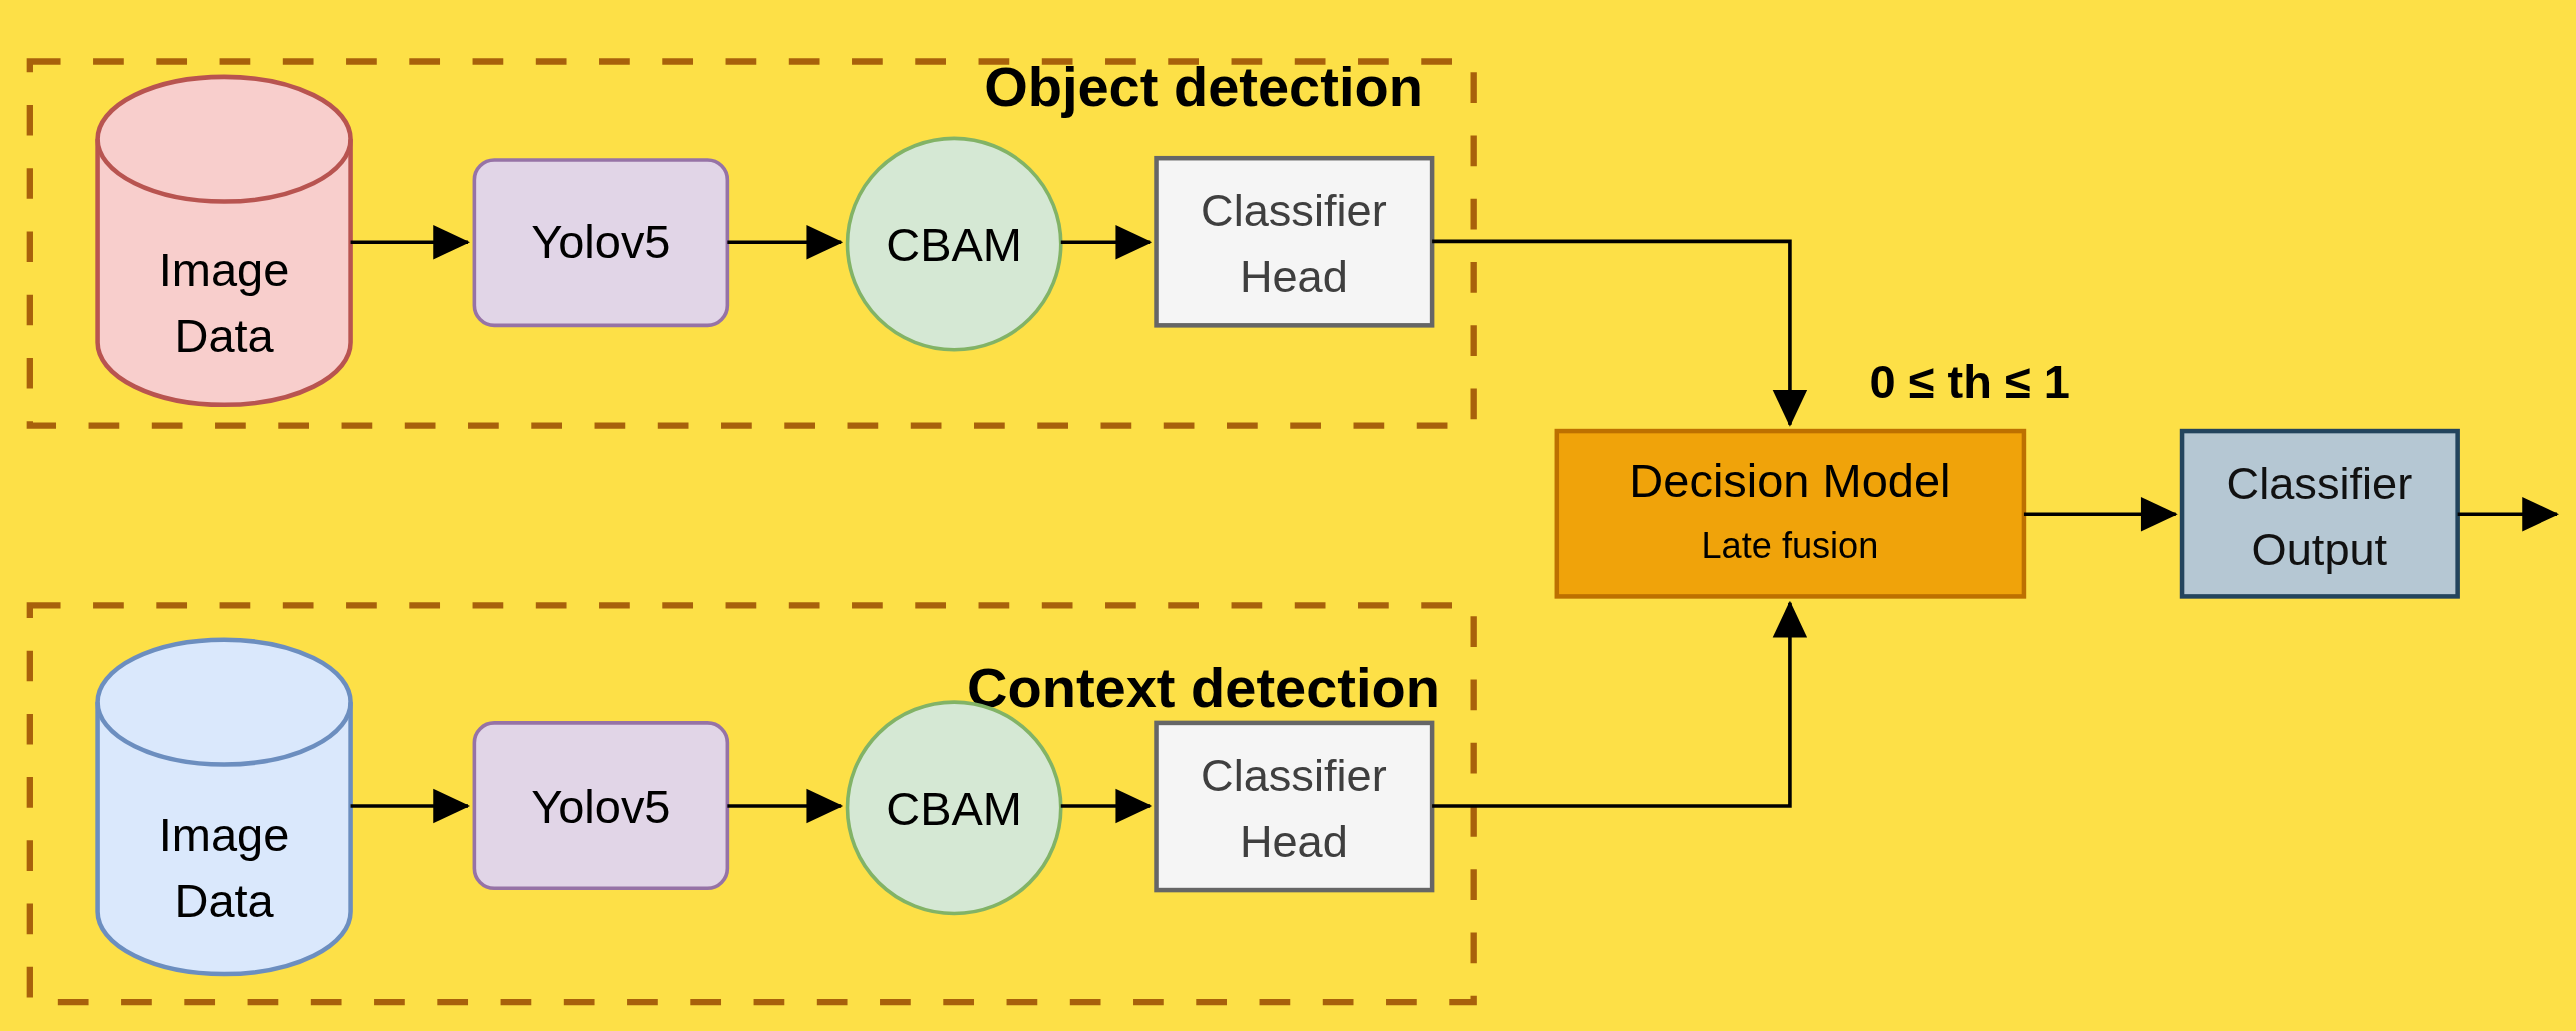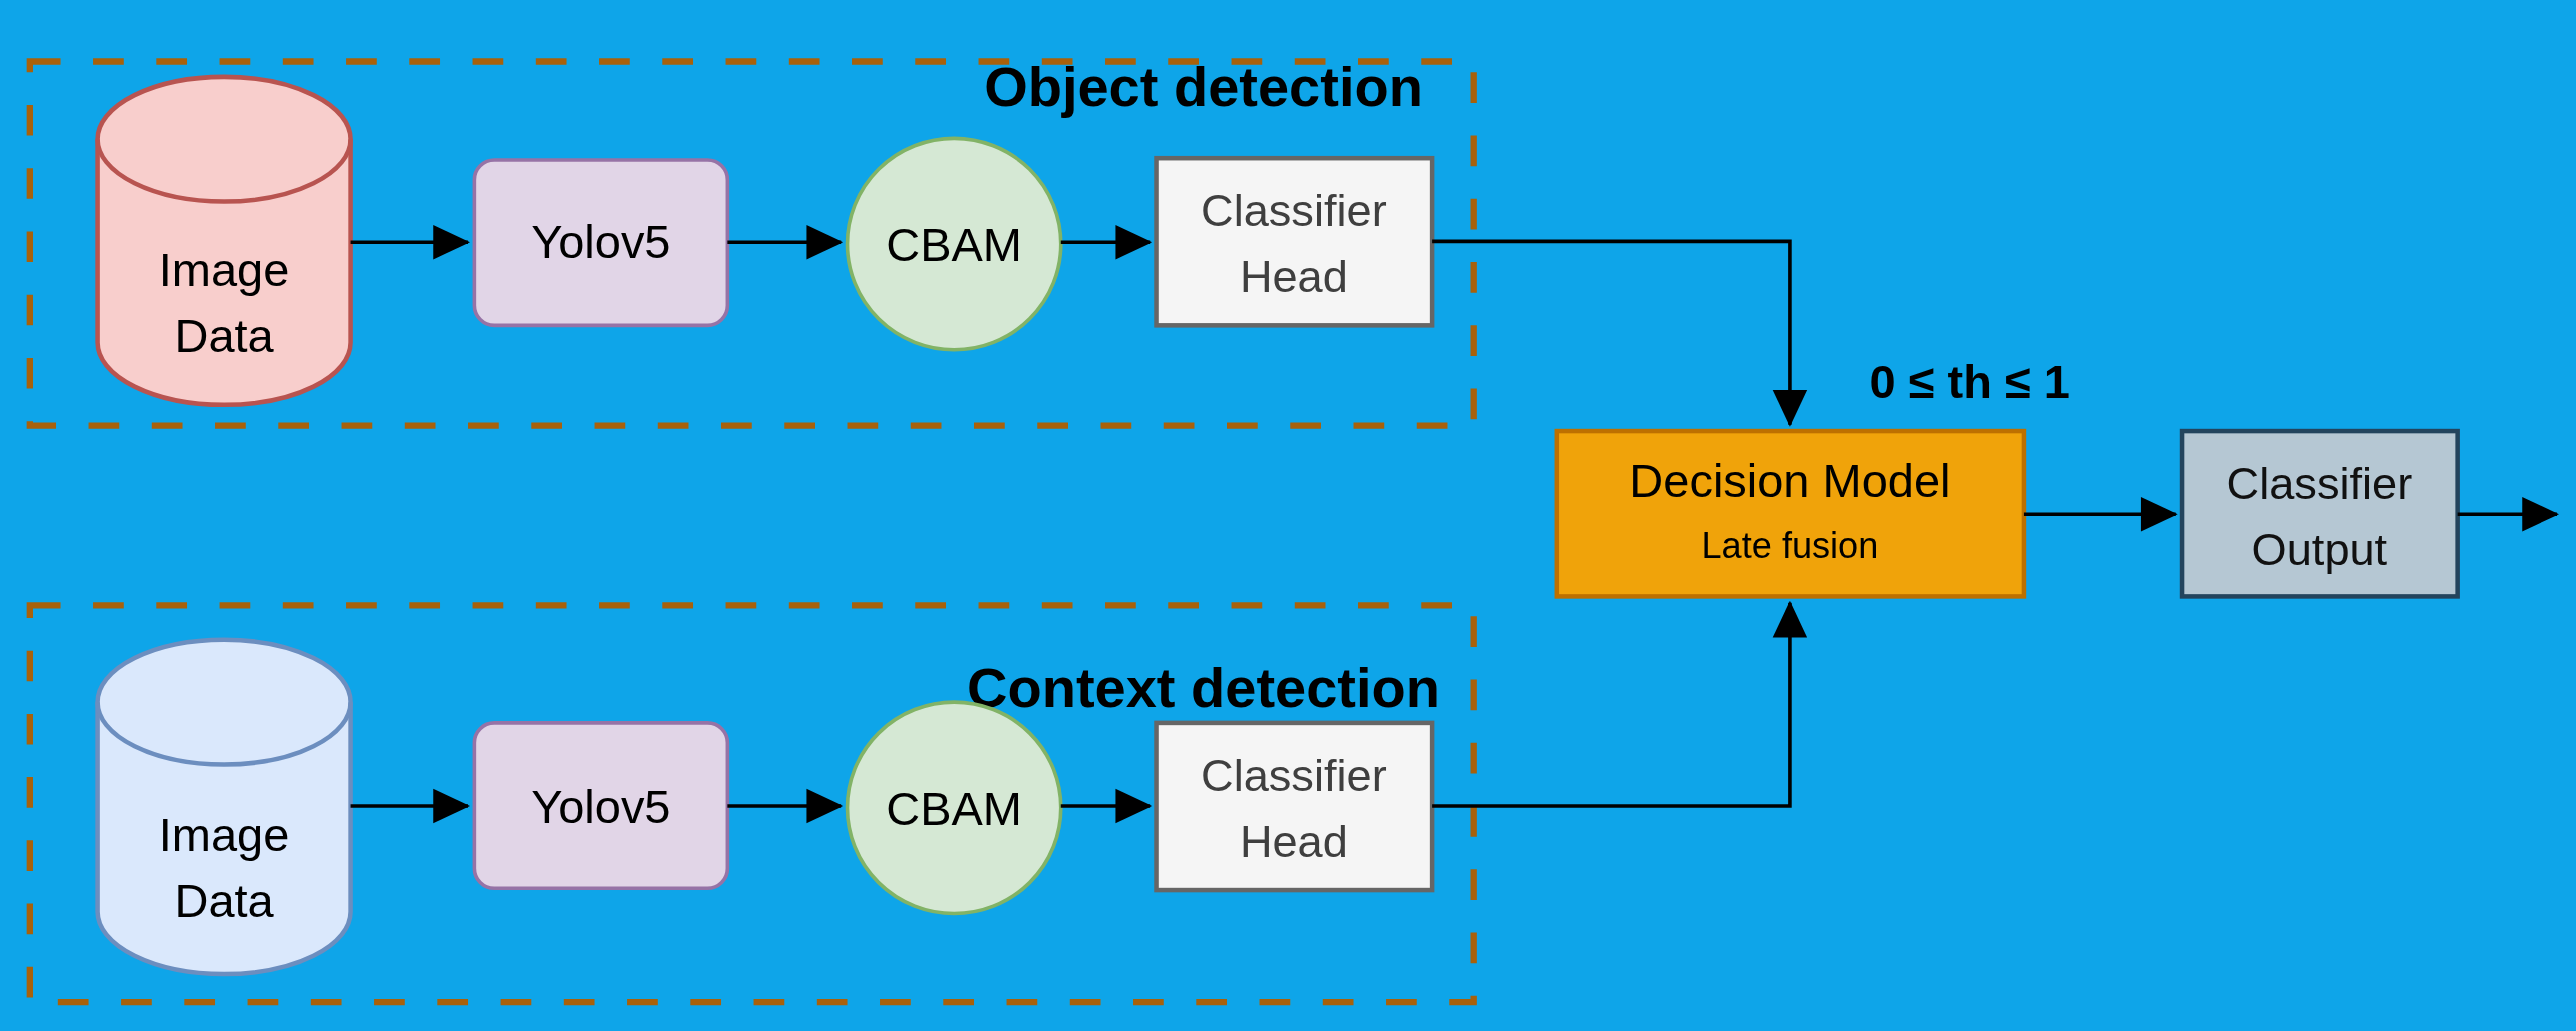--- a/index.html
+++ b/index.html
@@ -1,16 +1,16 @@
 <!DOCTYPE html>
 <html style="font-size:14.5px"><head>
 <meta charset="utf-8">
 <style>
   html,body{margin:0;padding:0;background:#ffffff;}
-  .canvas{width:2576px;height:1032px;position:relative;background:#0ea5e9;overflow:hidden;}
+  .canvas{width:2576px;height:1032px;position:relative;background:#fde047;overflow:hidden;}
   svg{display:block;font-family:"Liberation Sans", sans-serif;}
   text{fill:#000000;}
   .frame{fill:none;stroke:#A8610B;stroke-width:7;stroke-dasharray:34 36;}
   .title{font-size:62px;font-weight:bold;text-anchor:middle;}
   .boxlabel{font-size:52px;text-anchor:middle;}
   .headlabel{font-size:50px;text-anchor:middle;fill:#3f3f3f;}
   .outlabel{font-size:50px;text-anchor:middle;fill:#111111;}
   .sublabel{font-size:40px;text-anchor:middle;}
   .thlabel{font-size:52px;font-weight:bold;text-anchor:middle;}
   .cyl-obj{fill:#F8CECC;stroke:#B85450;stroke-width:5;}

